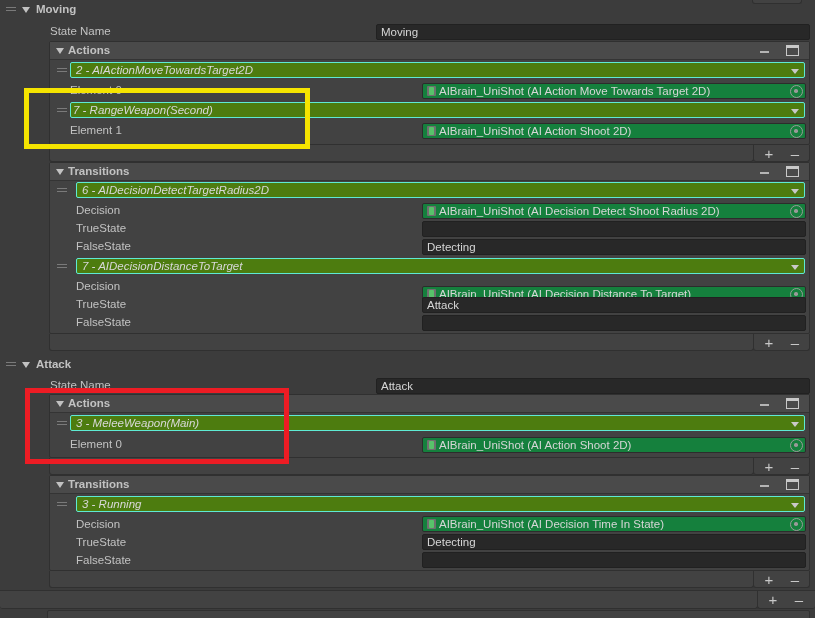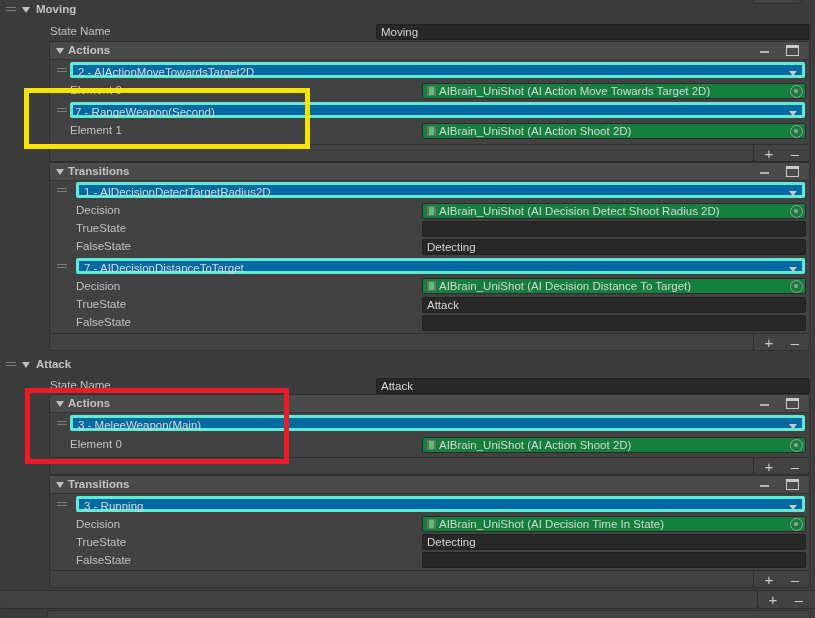--- a/index.html
+++ b/index.html
@@ -55,21 +55,21 @@
     position:absolute; right:2px; top:1px; width:13px; height:13px;
     border-radius:50%; border:1.5px solid #9a9a9a;
   }
   .objfield .picker:after {
     content:""; position:absolute; left:3.2px; top:3.2px; width:3.6px; height:3.6px;
     border-radius:50%; background:#9a9a9a;
   }
 
   
   .popup {
-    position: absolute; background: #0369a1; border: 3px solid #5eead4; border-radius: 2px;
+    position: absolute; background: #4d7c0f; border: 1px solid #5eead4; border-radius: 2px; font-style: italic;
   }
   .popup .caret {
     position:absolute; right:5px; top:6px; width:0; height:0;
     border-left:4.5px solid transparent; border-right:4.5px solid transparent; border-top:5px solid #c9c9c9;
   }
 
   
   .minusicon { position: absolute; width: 9px; height: 2px; background: #b4b4b4; }
   .boxicon { position:absolute; width: 13px; height: 11px; border: 1.6px solid #c8c8c8; border-top-width: 3.5px; }
 
@@ -150,21 +150,21 @@
     <div class="lbl bold" style="left:18px; top:-1px;">Transitions</div>
     <div class="minusicon" style="right:40px; top:9px;"></div>
     <div class="boxicon" style="right:10px; top:3px;"></div>
   </div>
 
   <div class="grip" style="left:57px; top:188px;">
       <i></i>
       <i></i>
     </div>
   <div class="popup" style="left:76px; top:182px; width:729px; height:16px;">
-    <div class="lbl" style="left:5px; top:-2px; color:#d8d8d8;">1 - AIDecisionDetectTargetRadius2D</div>
+    <div class="lbl" style="left:5px; top:-2px; color:#d8d8d8;">6 - AIDecisionDetectTargetRadius2D</div>
     <div class="caret"></div>
   </div>
   <div class="lbl" style="left:76px; top:201px;">Decision</div>
   <div class="objfield" style="left:422px; top:203px; width:384px; height:16px;">
     <span class="scripticon"></span><span>AIBrain_UniShot (AI Decision Detect Shoot Radius 2D)</span>
     <span class="picker"></span>
   </div>
   <div class="lbl" style="left:76px; top:219px;">TrueState</div>
   <div class="field" style="left:422px; top:221px; width:384px; height:16px;"></div>
   <div class="lbl" style="left:76px; top:237px;">FalseState</div>
@@ -172,21 +172,21 @@
 
   <div class="grip" style="left:57px; top:264px;">
       <i></i>
       <i></i>
     </div>
   <div class="popup" style="left:76px; top:258px; width:729px; height:16px;">
     <div class="lbl" style="left:5px; top:-2px; color:#d8d8d8;text-align:center;">7 - AIDecisionDistanceToTarget</div>
     <div class="caret"></div>
   </div>
   <div class="lbl" style="left:76px; top:277px;">Decision</div>
-  <div class="objfield" style="left:422px; top:278px; width:384px; height:16px;">
+  <div class="objfield" style="left:422px; top:286px; width:384px; height:16px;">
     <span class="scripticon"></span><span>AIBrain_UniShot (AI Decision Distance To Target)</span>
     <span class="picker"></span>
   </div>
   <div class="lbl" style="left:76px; top:295px;">TrueState</div>
   <div class="field" style="left:422px; top:297px; width:384px; height:16px;">Attack</div>
   <div class="lbl" style="left:76px; top:313px;">FalseState</div>
   <div class="field" style="left:422px; top:315px; width:384px; height:16px;"></div>
 
   <div class="panelfoot" style="left:49px; top:334px; width:705px; height:17px;"></div>
   <div class="panelfoot" style="left:753px; top:334px; width:57px; height:17px;"></div>

